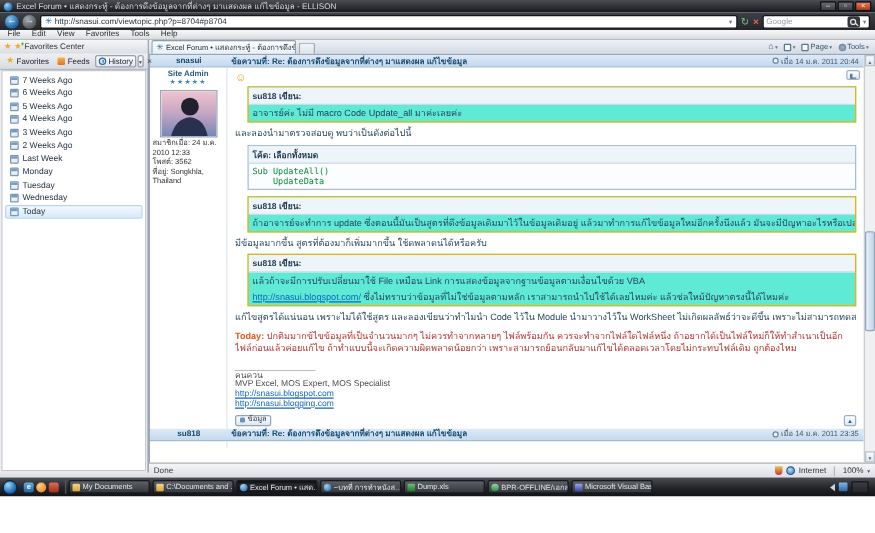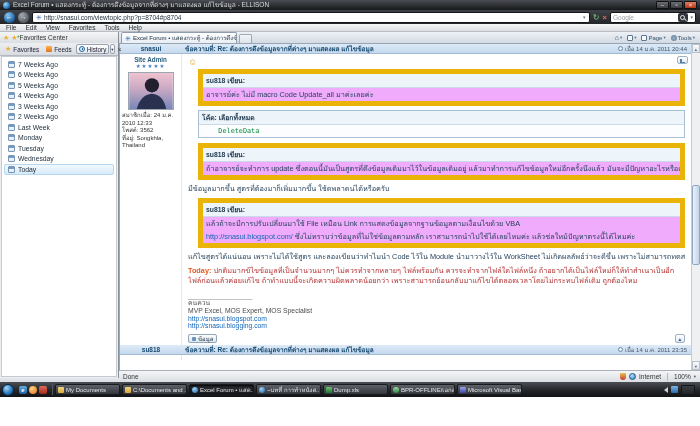--- a/index.html
+++ b/index.html
@@ -96,28 +96,28 @@
   .ucol{width:62px;flex:0 0 auto;border-right:1px solid #dfe8f1;padding:2px 2px;text-align:center;font-size:6px;color:#333}
   .rank{color:#2a5d7d;font-size:6.3px;font-weight:bold}
   .stars{color:#3e7fc1;font-size:5.5px;letter-spacing:1px;line-height:7px}
   .avatar{width:46px;height:38px;margin:2px auto 1px;display:block;border:1px solid #9aa6b4}
   .udetails{text-align:left;line-height:7.5px;margin-top:2px;color:#333;word-wrap:break-word}
   .pbody{flex:1;padding:3px 6px 2px;position:relative;overflow:hidden}
   .qbtn{position:absolute;top:2px;right:3px;width:11px;height:8px;border:1px solid #9fb2c6;border-radius:2px;
     background:linear-gradient(#ffffff,#dde8f2)}
   .qbtn::before{content:"";position:absolute;left:2px;top:2px;width:3px;height:3px;border-left:2px solid #5a7da0;border-bottom:1px solid #5a7da0}
   .smiley{color:#e8a22c;font-size:9px;line-height:10px}
-  .quote{margin:2px 0 4px 10px;border:5px solid #eab308;background:#f0abfc}
+  .quote{margin:2px 0 4px 10px;border:1px solid #eab308;background:#5eead4}
   .qh{font-weight:bold;font-size:6.8px;color:#223c52;padding:1px 3px;background:#edf4fa;border-bottom:1px solid #ccd9e6}
   .qt{padding:2px 3px;line-height:9px;color:#27435c}
   .nowrap{white-space:nowrap;overflow:hidden}
   .codebox{margin:2px 0 5px 10px;border:1px solid #a9bed2;background:#fbfdfe}
   .codelines{font-family:"DejaVu Sans Mono",monospace;font-size:6.8px;color:#0a8a3c;padding:2px 3px;line-height:8px;white-space:pre}
   .para{margin:4px 0;line-height:9.5px}
-  .link{color:#1166bb;}
+  .link{color:#1166bb;text-decoration:underline}
   .note{margin:5px 0;line-height:10px;max-height:22px;overflow:hidden;color:#b33030}
   .notelabel{color:#e25822;font-weight:bold}
   .sig{margin-top:7px;line-height:7.8px;color:#4a4a4a;font-size:6.8px}
   .sigbar{color:#8a8a8a;letter-spacing:0;line-height:6px}
   .profrow{display:flex;align-items:center;margin-top:4px}
   .profbtn{height:9px;line-height:8px;padding:0 3px;border:1px solid #93a5b8;border-radius:2px;font-size:6px;color:#234;
     background:linear-gradient(#fcfdfe,#dfe7ef);display:flex;align-items:center;gap:2px}
   .profdot{width:4px;height:4px;border-radius:1px;background:#6b93bb}
   .topbtn{margin-left:auto;width:10px;height:9px;border:1px solid #9fb2c6;border-radius:2px;text-align:center;
     line-height:8px;font-size:5.5px;color:#35597b;background:linear-gradient(#ffffff,#dde8f2)}
@@ -336,24 +336,25 @@
     </div>
     <div class="pbody">
       <span class="qbtn"></span>
       <div class="smiley">☺</div>
 
       <div class="quote">
         <div class="qh">su818 เขียน:</div>
         <div class="qt nowrap">อาจารย์ค่ะ ไม่มี macro Code Update_all มาค่ะเลยค่ะ</div>
       </div>
 
+      <div class="para">และลองนำมาตรวจสอบดู พบว่าเป็นดังต่อไปนี้</div>
 
       <div class="codebox">
         <div class="qh">โค้ด: เลือกทั้งหมด</div>
-        <div class="codelines"><div>    DeleteData</div></div>
+        <div class="codelines"><div>Sub UpdateAll()</div><div>    UpdateData</div></div>
       </div>
 
       <div class="quote">
         <div class="qh">su818 เขียน:</div>
         <div class="qt nowrap">ถ้าอาจารย์จะทำการ update ซึ่งตอนนี้มันเป็นสูตรที่ดึงข้อมูลเดิมมาไว้ในข้อมูลเดิมอยู่ แล้วมาทำการแก้ไขข้อมูลใหม่อีกครั้งนึงแล้ว มันจะมีปัญหาอะไรหรือเปล่าค่ะ เพราะมันเป็นสูตร</div>
       </div>
 
       <div class="para">มีข้อมูลมากขึ้น สูตรที่ต้องมาก็เพิ่มมากขึ้น ใช้ดพลาดน่ได้หรือครับ</div>
 
       <div class="quote">

